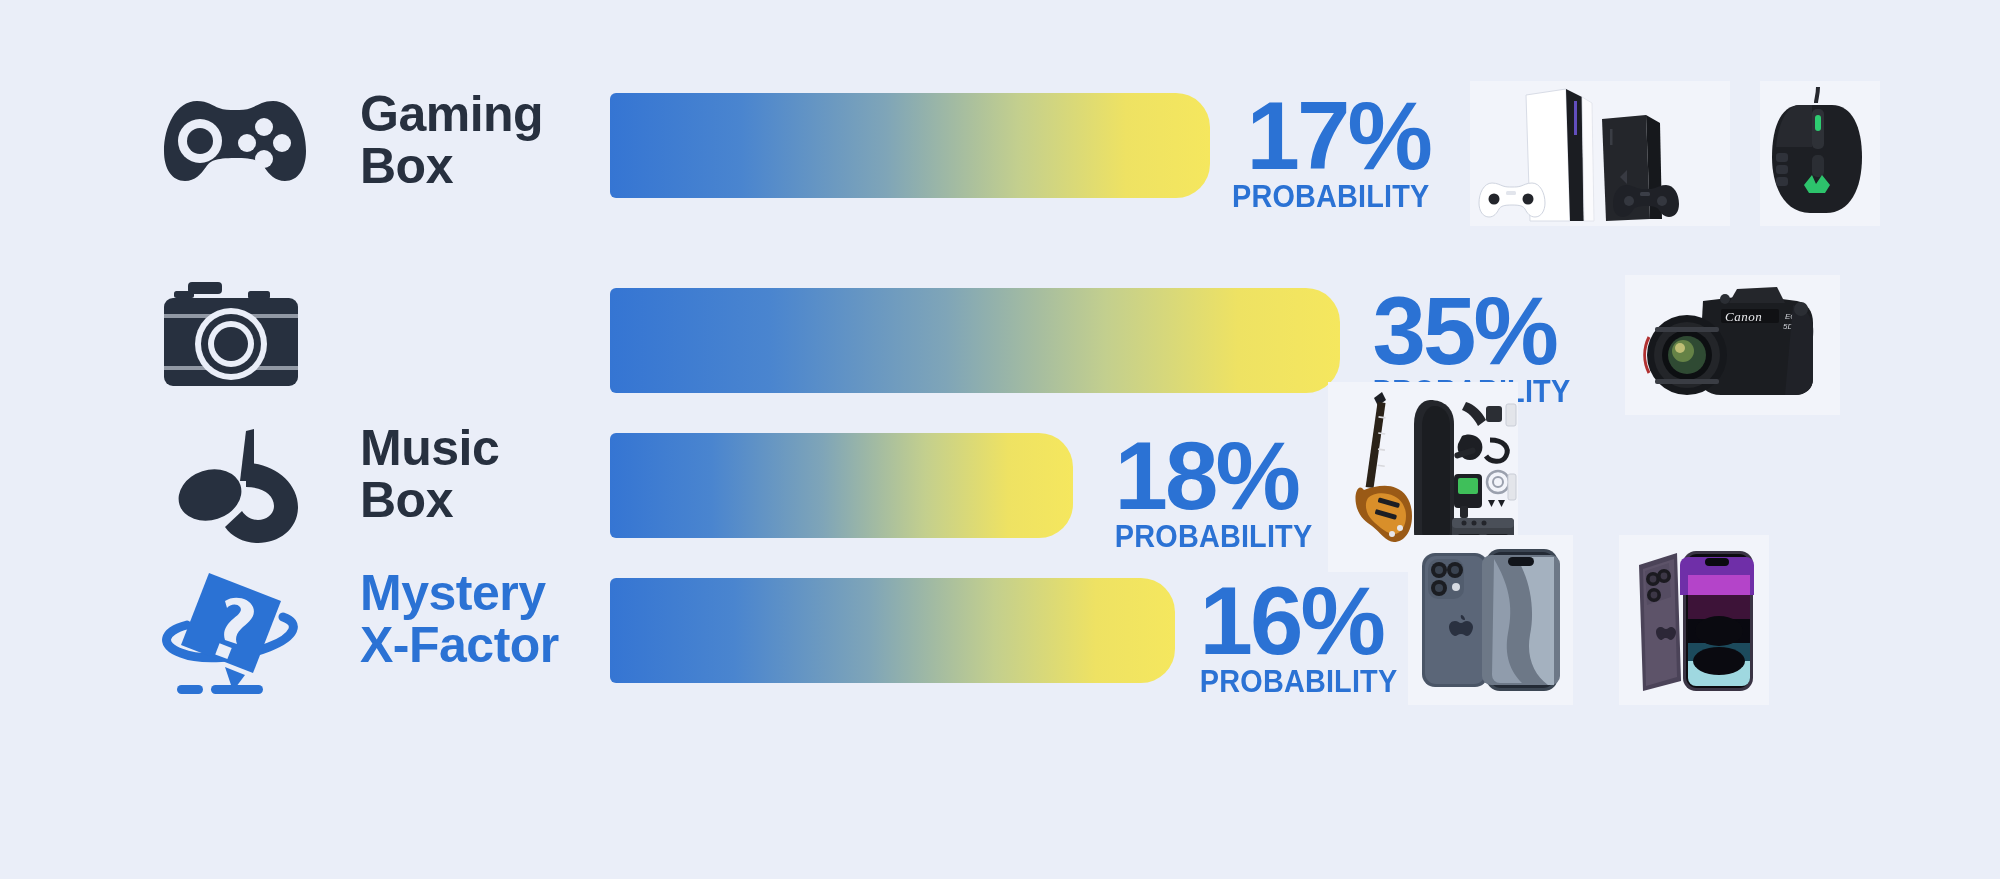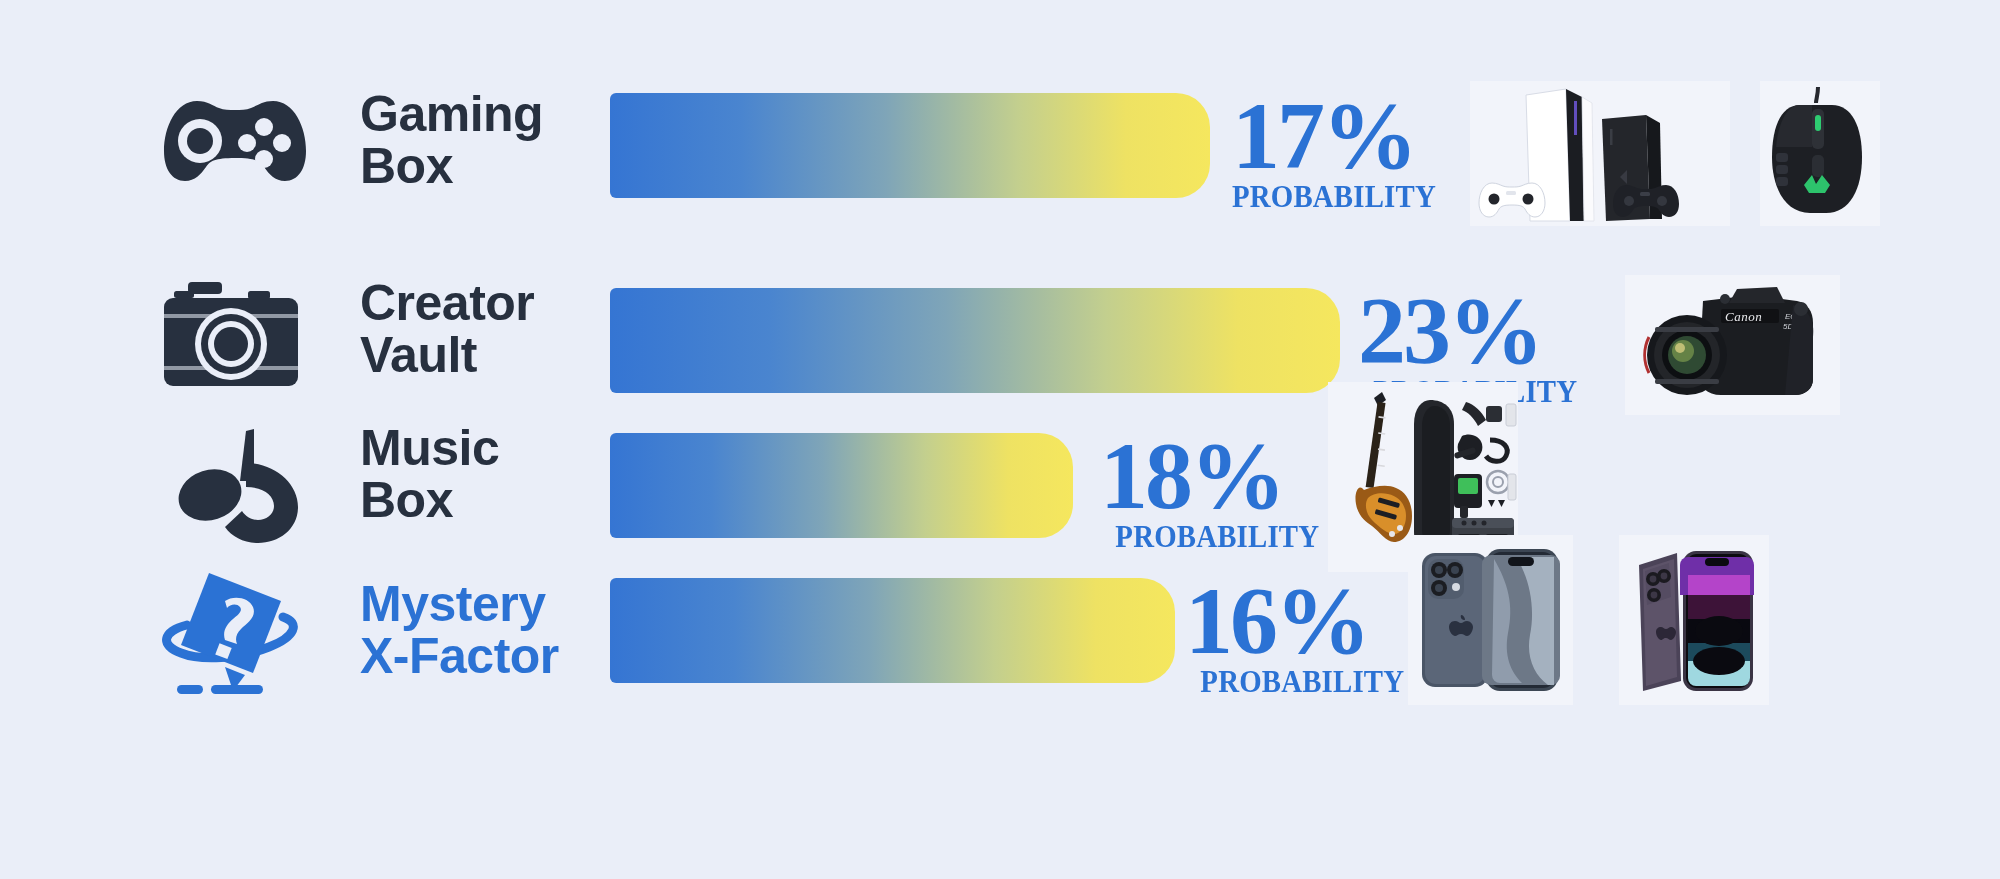--- a/index.html
+++ b/index.html
@@ -34,37 +34,36 @@
   .row-icon svg { display: block; }
   .row-label {
     position: absolute;
     font-weight: bold;
     font-size: 50px;
     line-height: 1.04;
     letter-spacing: -0.5px;
     color: #27303f;
     white-space: pre-line;
   }
-  .row-label.accent { color: #2b72d4; margin-top: 11px; }
+  .row-label.accent { color: #2b72d4; }
   .bar-track {
     position: absolute;
     height: 105px;
   }
   .bar-fill {
     width: 100%;
     height: 100%;
     border-radius: 6px 34px 34px 6px;
     background: linear-gradient(90deg, #3575d3 0%, #4a85cf 22%, #7fa5b8 46%, #c3cf8e 68%, #eee263 86%, #f5e75e 100%);
   }
   .pct-block {
     position: absolute;
     display: flex;
     flex-direction: column;
-    align-items: flex-start;
-    font-family: Liberation Serif, serif;
+    align-items: center;
   }
   .pct-value {
     font-weight: bold;
     font-size: 96px;
     line-height: 0.84;
     color: #2b72d4;
     letter-spacing: -3px;
   }
   .pct-caption {
     font-weight: bold;
@@ -177,29 +176,27 @@
         <rect x="4" y="20" width="134" height="88" rx="9" fill="#27303f"></rect>
         <rect x="4" y="36" width="134" height="4" fill="#eaeef8" opacity="0.55"></rect>
         <rect x="4" y="88" width="134" height="4" fill="#eaeef8" opacity="0.55"></rect>
         <circle cx="71" cy="66" r="36" fill="#eaeef8"></circle>
         <circle cx="71" cy="66" r="30" fill="#27303f"></circle>
         <circle cx="71" cy="66" r="23" fill="#eaeef8"></circle>
         <circle cx="71" cy="66" r="17" fill="#27303f"></circle>
       </svg>
     </div>
 
-    <div class="row-label" style="left:360px; top:22px;">Creator
-Vault</div>
 
     <div class="bar-track" style="left:610px; top:33px; width:730px;">
       <div class="bar-fill"></div>
     </div>
 
     <div class="pct-block" style="left:1358px; top:36px;">
-      <span class="pct-value">23%</span>
+      <span class="pct-value">35%</span>
       <span class="pct-caption shift-right">PROBABILITY</span>
     </div>
 
     <div class="products" style="left:1625px; top:20px; height:140px;font-style:italic;">
       <svg width="215" height="140" viewBox="0 0 215 140">
         <rect x="0" y="0" width="215" height="140" fill="#f2f4fa"></rect>
 
         <path d="M78 26 L128 20 L172 26 C182 28 188 36 188 48 L188 104 C188 114 180 120 170 120 L96 120 C82 120 74 112 74 100 Z" fill="#1b1d21"></path>
 
         <path d="M112 14 L152 12 L160 28 L104 28 Z" fill="#24262b"></path>

